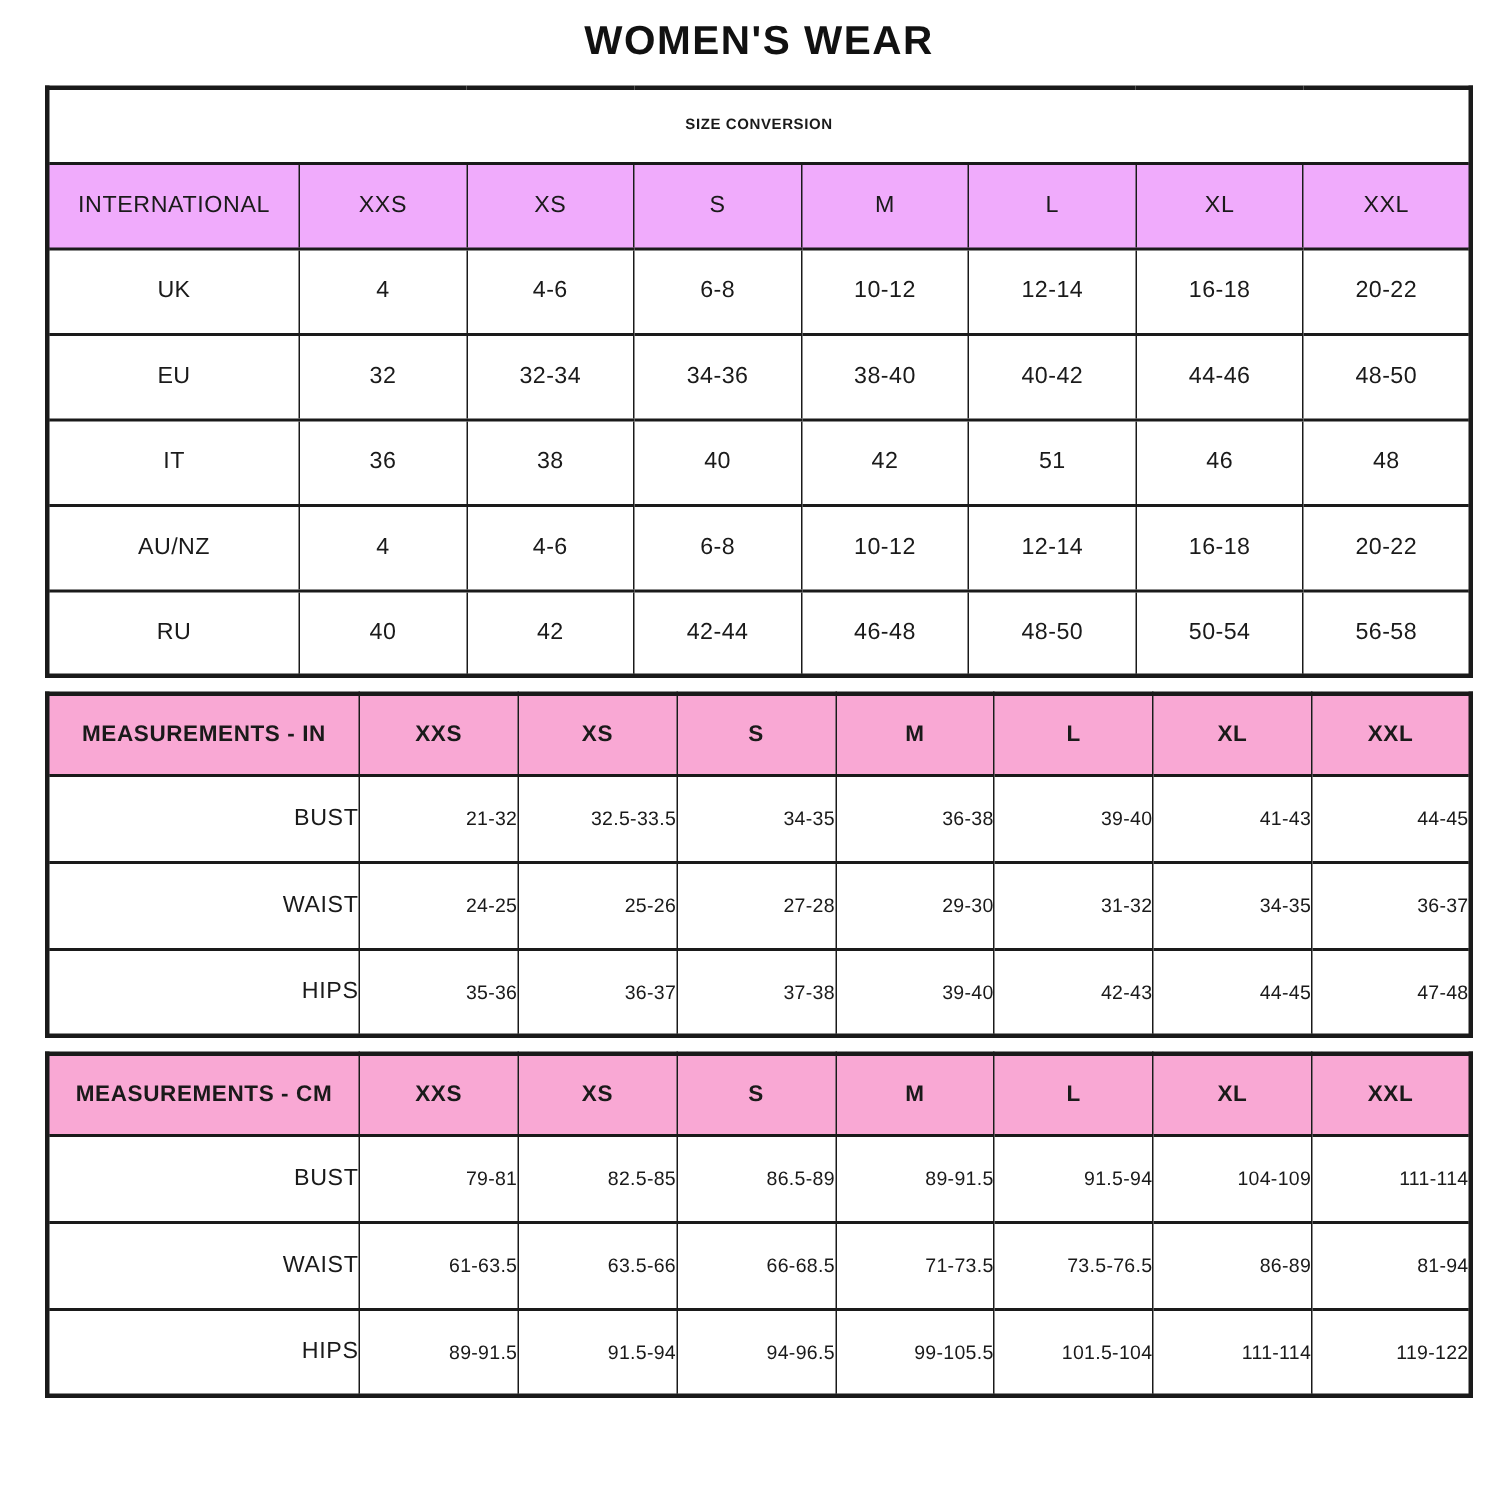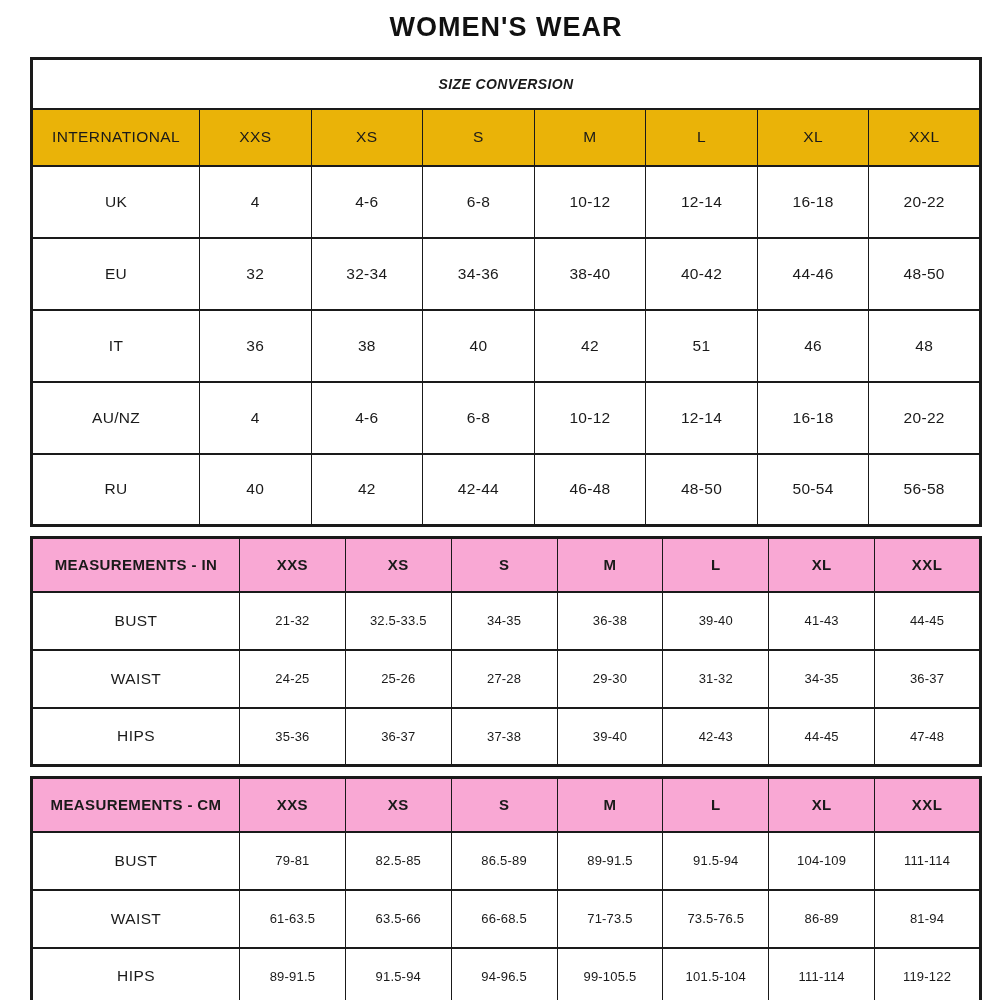--- a/index.html
+++ b/index.html
@@ -34,47 +34,46 @@
     border-width: 2px 1.5px;
     text-align: center;
     vertical-align: middle;
     padding: 0;
     background: #ffffff;
   }
 
   
   th.band {
     background: #d9d9d9;
-    font-size: 14px;
+    font-size: 10px;
     font-weight: bold;
     letter-spacing: 0.4px;
     height: 50px;
-    font-style: italic;
   }
   table.t23 thead th {
     background: #f9a8d4;
     font-size: 15px;
     font-weight: bold;
     letter-spacing: 0.4px;
     height: 54px;
   }
 
   
   table.t1 thead.cols th {
-    background: #eab308;
+    background: #f0abfc;
     font-weight: normal;
     font-size: 15.5px;
     letter-spacing: 0.4px;
     height: 57px;
   }
-  table.t1 tbody td { font-size: 15.5px; letter-spacing: 0.3px; height: 72px; }
+  table.t1 tbody td { font-size: 15.5px; letter-spacing: 0.3px; height: 57px; }
   table.t1 col.first { width: 168px; }
 
   
-  table.t23 tbody td { font-size: 13px; letter-spacing: 0.2px; height: 58px; }
+  table.t23 tbody td { font-size: 13px; letter-spacing: 0.2px; height: 58px; text-align: right; }
   table.t23 tbody td.rowlabel { font-size: 15.5px; letter-spacing: 0.4px; }
   table.t23 col.first { width: 208px; }
 </style>
 </head>
 <body>
 
 <h1 class="page-title">WOMEN'S WEAR</h1>
 
 <table class="tbl t1">
     <colgroup>

